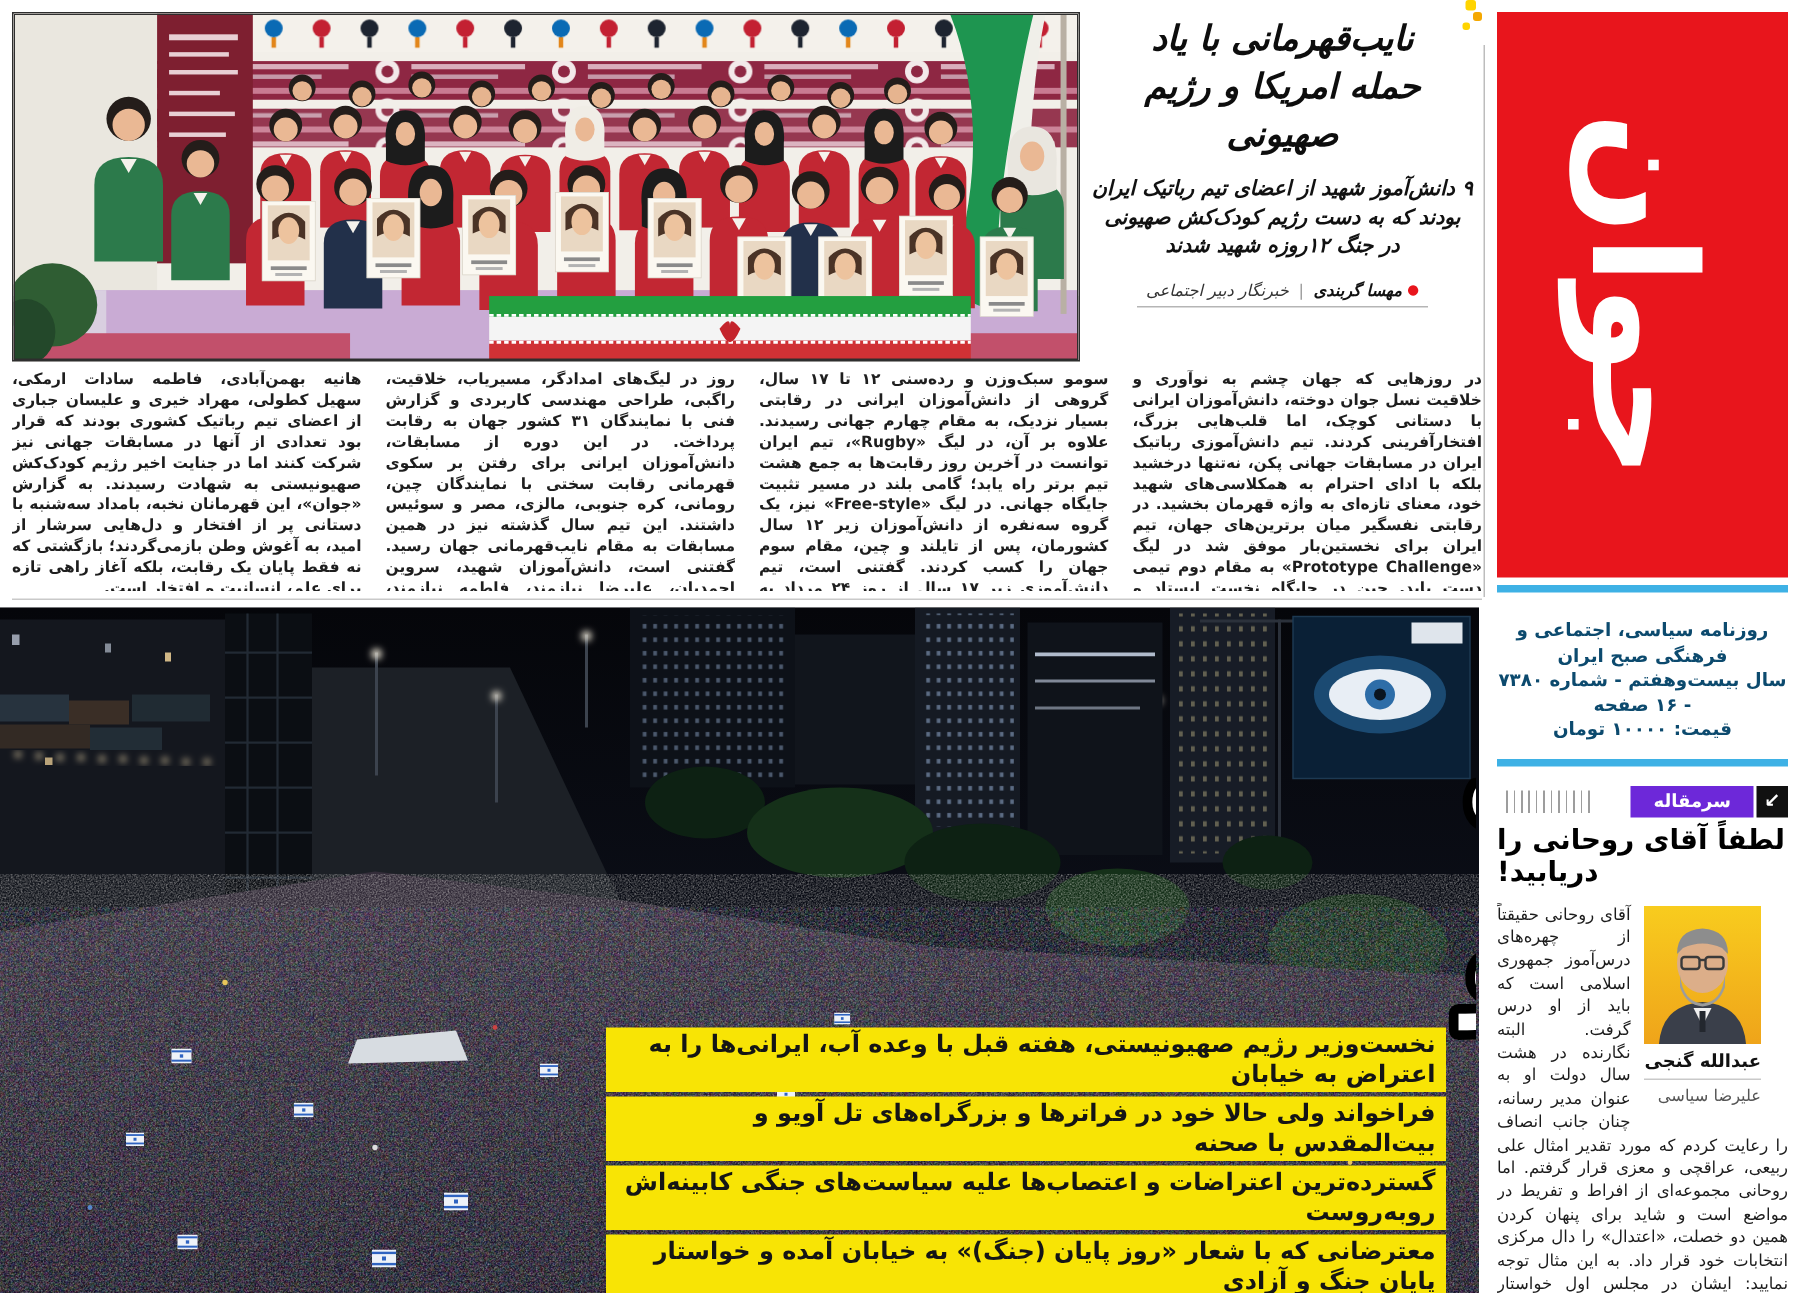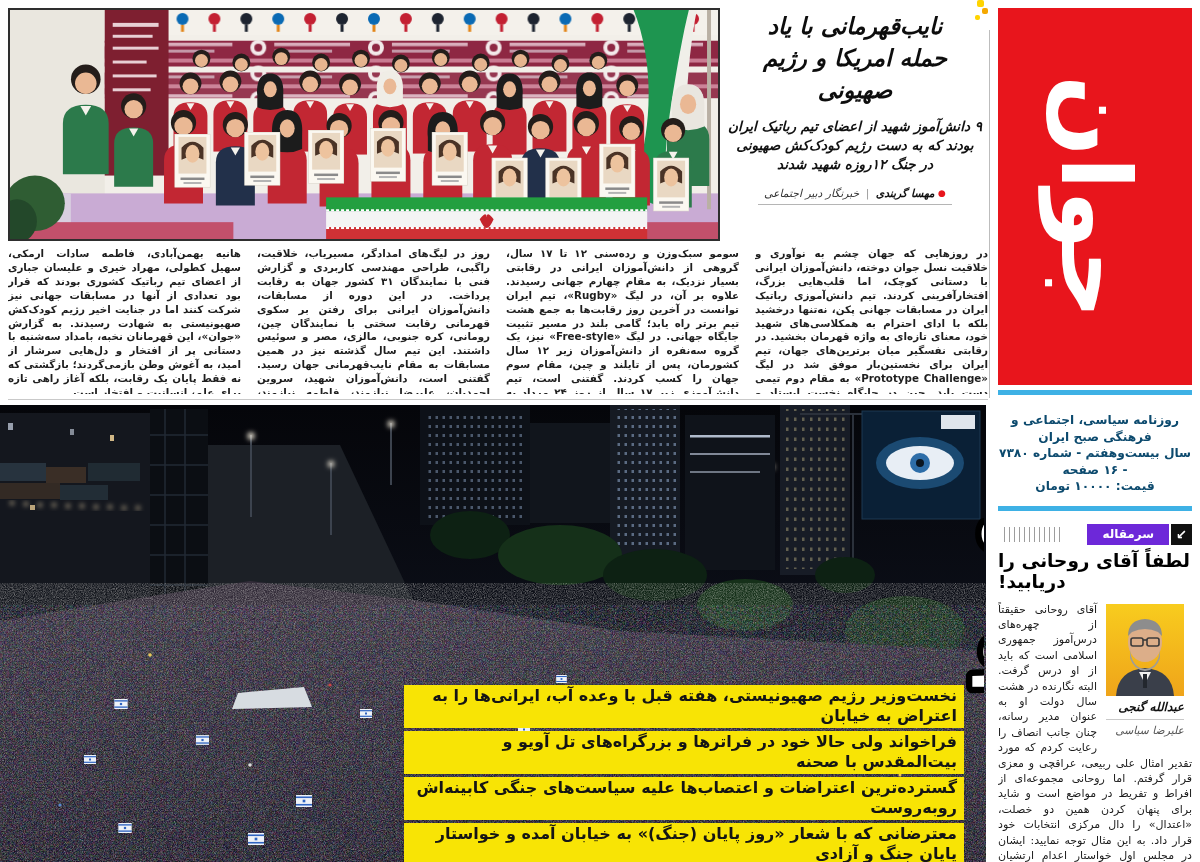--- a/index.html
+++ b/index.html
@@ -37,21 +37,21 @@
   .logo-box .ltxt span{transform:rotate(90deg);font-size:96px;font-weight:bold;color:#fff;line-height:1;white-space:nowrap;}
   .blue-rule{height:5px;background:#3eb1e5;margin-top:5px;}
   .mast-info{direction:rtl;text-align:center;font-weight:bold;font-size:12.2px;line-height:16.5px;color:#0c4a6e;padding:17px 0 6px;}
   .ed-head{margin-top:13px;display:flex;direction:rtl;align-items:center;height:21px;}
   .corner-sq{width:21px;height:21px;background:#111;color:#fff;display:flex;align-items:center;justify-content:center;font-size:13px;font-weight:bold;}
   .ed-badge{background:#6d28d9;color:#fff;font-weight:bold;font-size:12px;line-height:21px;padding:0 15px;margin-right:2px;margin-left:20px;}
   .barcode{flex:1;height:15px;margin:0 6px;background:repeating-linear-gradient(90deg,#9d9d9d 0 1px,transparent 1px 5px);}
   .ed-title{margin-top:5px;direction:rtl;text-align:left;font-weight:bold;font-size:18.5px;color:#000;}
   .ed-body{margin-top:10px;direction:rtl;text-align:justify;font-size:11px;line-height:15.4px;color:#1b1b1b;overflow:hidden;height:398px;}
   .ed-body p{margin:0 0 2px;}
-  .author{float:right;width:78px;margin:2px 8px 5px 9px;text-align:center;font-style:italic;}
+  .author{float:right;width:78px;margin:2px 18px 5px 9px;text-align:center;}
   .author svg{display:block;width:78px;height:92px;}
   .author .anm{font-weight:bold;font-size:12px;color:#111;margin-top:4px;text-align:right;}
   .author .arl{font-size:10.8px;color:#555;border-top:1px solid #c9c9c9;margin-top:4px;padding-top:3px;text-align:right;}
 </style>
 </head>
 <body>
 
 <div class="page">
 
   <div class="top-photo">

